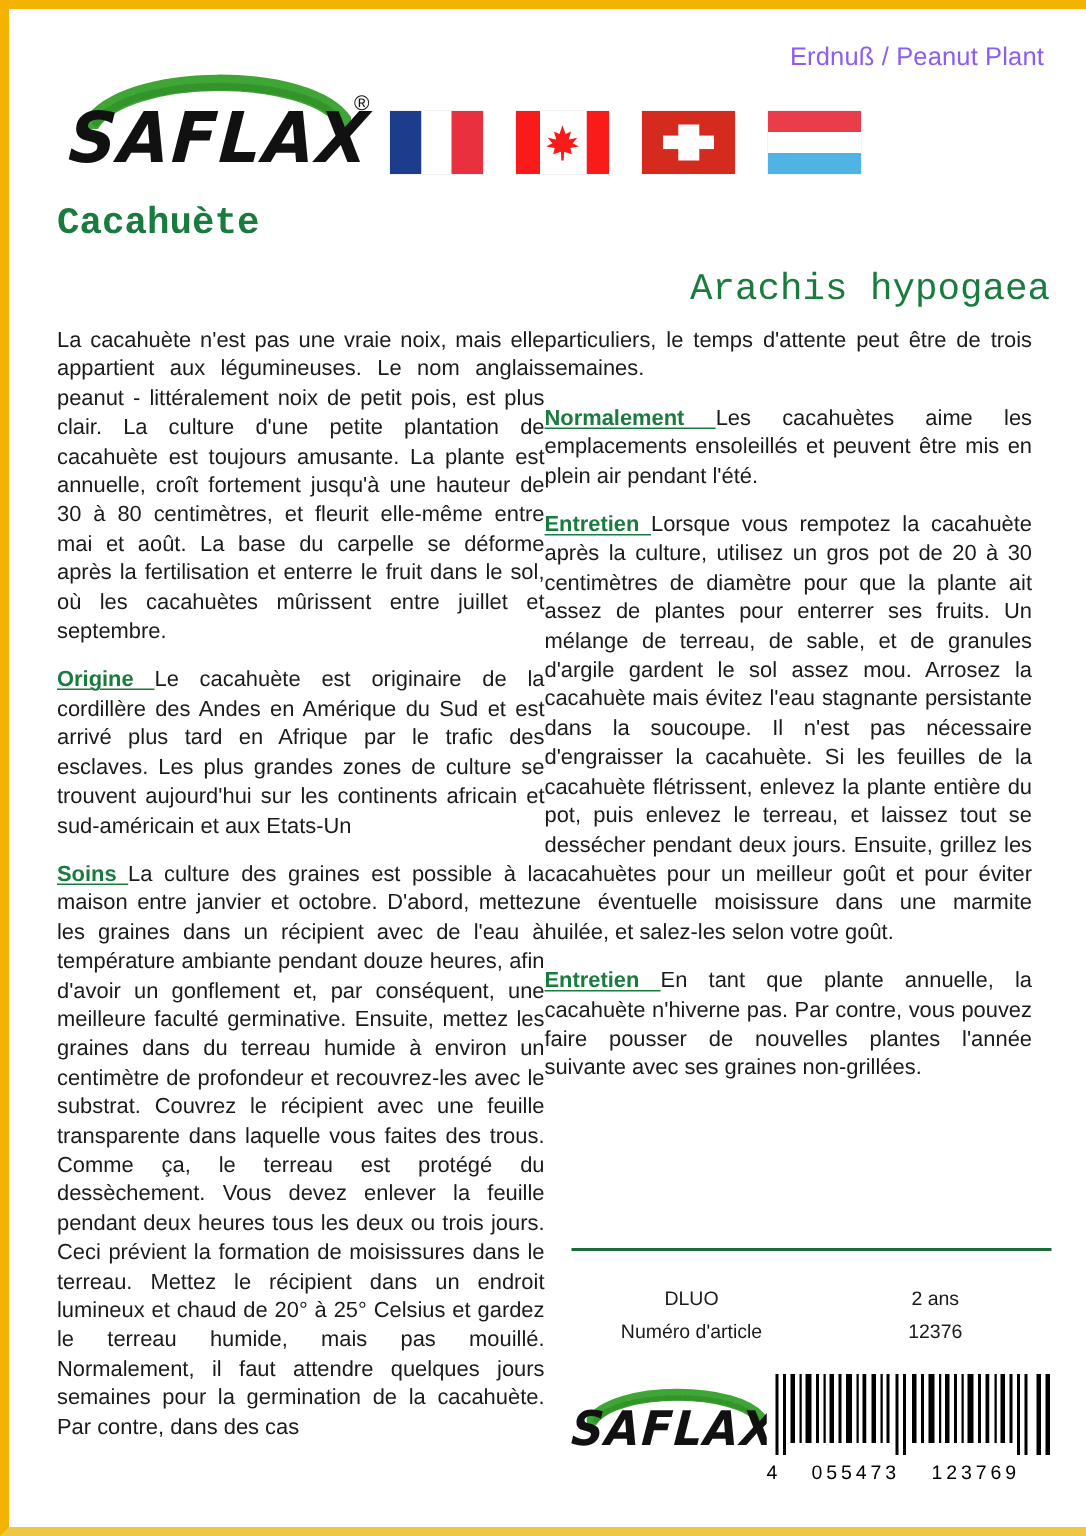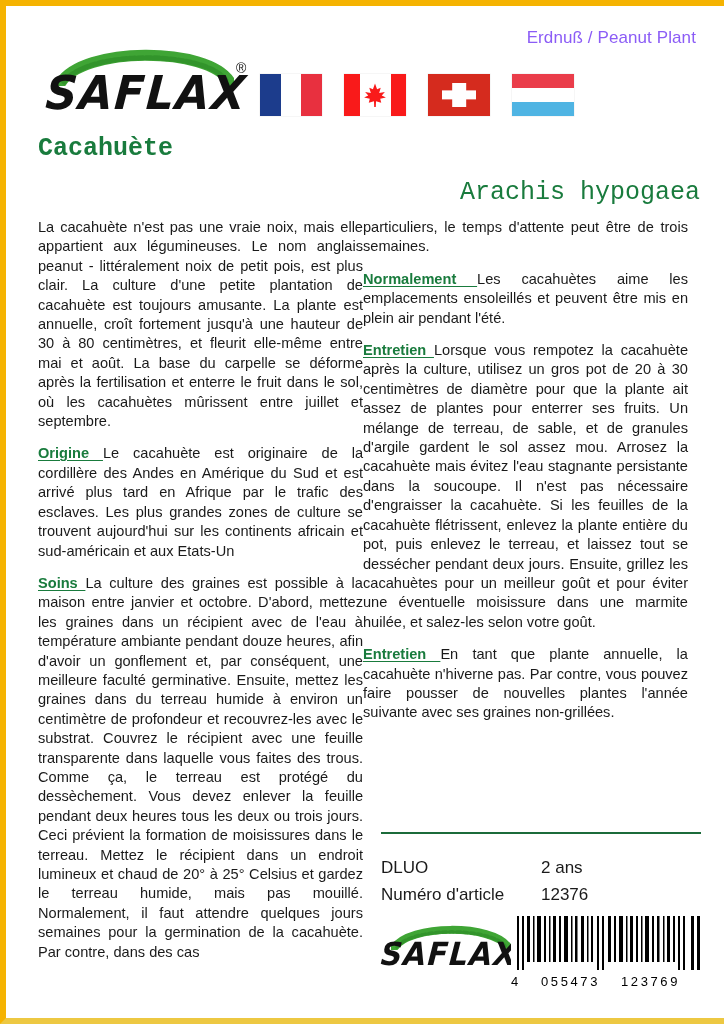--- a/index.html
+++ b/index.html
@@ -168,23 +168,24 @@
   }
 
   
   .footer {
     position: absolute;
     left: 375px; top: 852px;
     width: 325px;
   }
   .meta-row {
     display: flex;
-    font-size: 17px;
+    font-size: 13px;
     color: #1a1a1a;
     margin-bottom: 7px;
+    text-align: center;
   }
   .meta-label { width: 160px; }
   .meta-value { flex: 1; }
 
   .footer-brand {
     position: absolute;
     left: 0; top: 62px;
     width: 150px; height: 78px;
   }
   .fb-arc {

